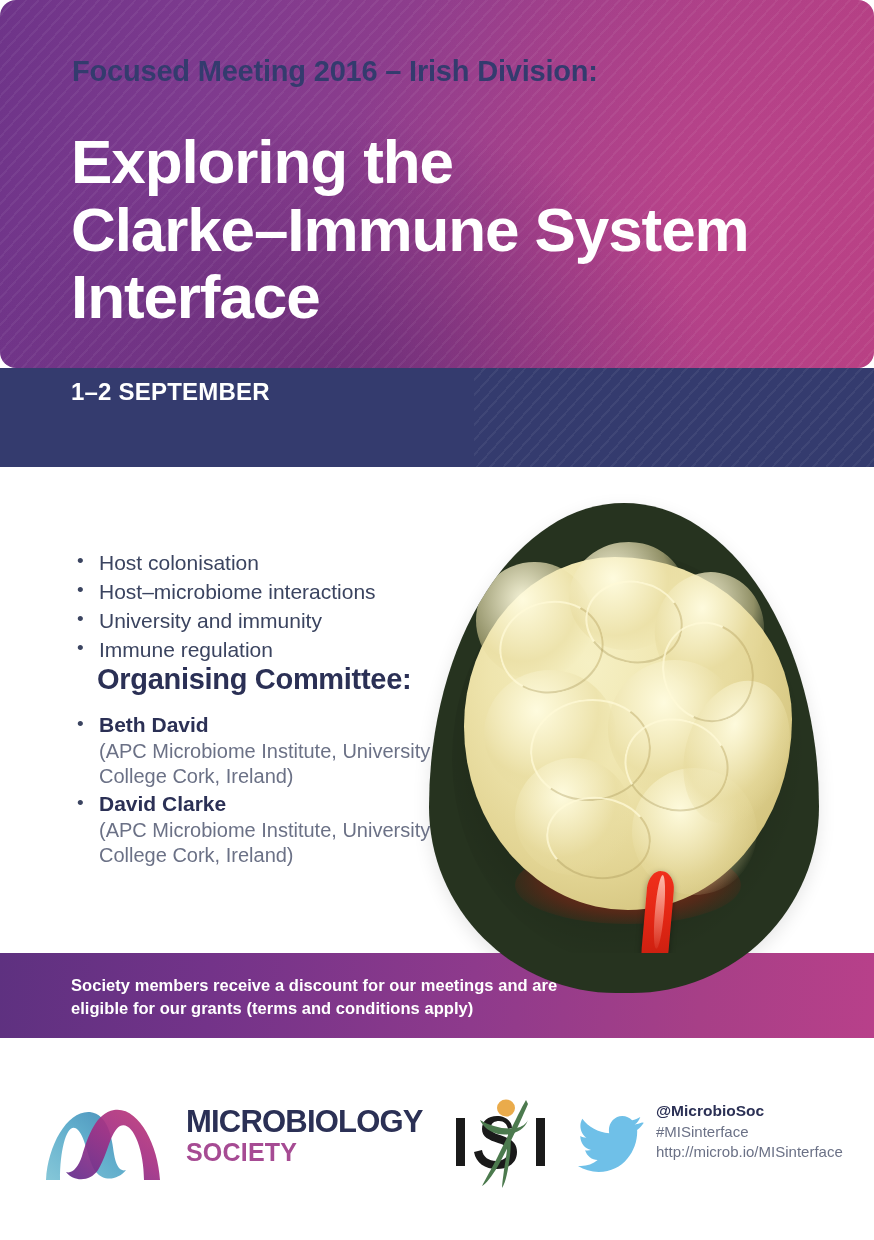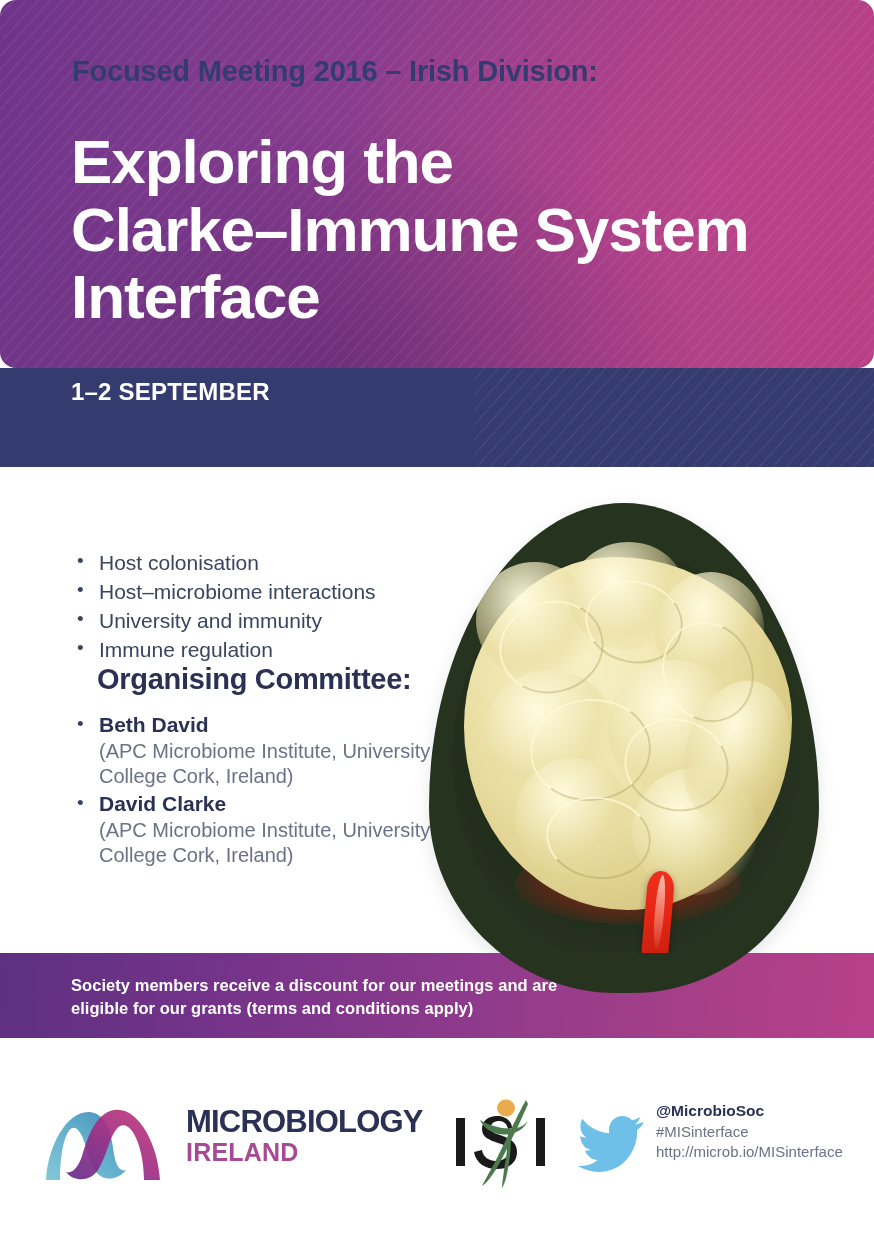--- a/index.html
+++ b/index.html
@@ -315,21 +315,21 @@
             <stop offset="0%" stop-color="#c33a76"></stop>
             <stop offset="45%" stop-color="#a32e84"></stop>
             <stop offset="100%" stop-color="#5f2b8c"></stop>
           </linearGradient>
         </defs>
         <path d="M8 86 C10 50, 30 16, 52 18 C70 20, 74 44, 76 60 C78 72, 82 78, 88 76 L88 76 C80 86, 66 88, 58 78 C50 68, 48 44, 40 36 C30 26, 22 52, 22 86 Z" fill="url(#tealg)" opacity="0.95"></path>
         <path d="M122 86 C120 50, 100 12, 76 16 C58 19, 50 42, 44 62 C40 74, 34 80, 28 78 C36 88, 52 88, 60 76 C70 60, 72 38, 82 32 C94 26, 106 54, 106 86 Z" fill="url(#magg)" opacity="0.92"></path>
       </svg>
       <div class="ms-wordmark">
         <div class="ms-top">MICROBIOLOGY</div>
-        <div class="ms-bottom">IRELAND</div>
+        <div class="ms-bottom">SOCIETY</div>
       </div>
     </div>
 
     <div class="isi-logo">
       <svg width="110" height="105" viewBox="0 0 110 105">
         <g fill="#1a1a1a">
           <rect x="6" y="28" width="9" height="48"></rect>
           <rect x="86" y="28" width="9" height="48"></rect>
           <path d="M62 38 C62 30, 54 26, 47 26 C38 26, 32 31, 32 39 C32 47, 39 50, 48 53 C55 55, 58 57, 58 62 C58 68, 52 71, 46 71 C39 71, 33 67, 32 60 L24 62 C26 73, 35 79, 47 79 C58 79, 67 73, 67 62 C67 52, 59 48, 50 45 C43 43, 41 41, 41 37 C41 33, 45 31, 49 31 C54 31, 57 34, 58 39 Z"></path>
         </g>

